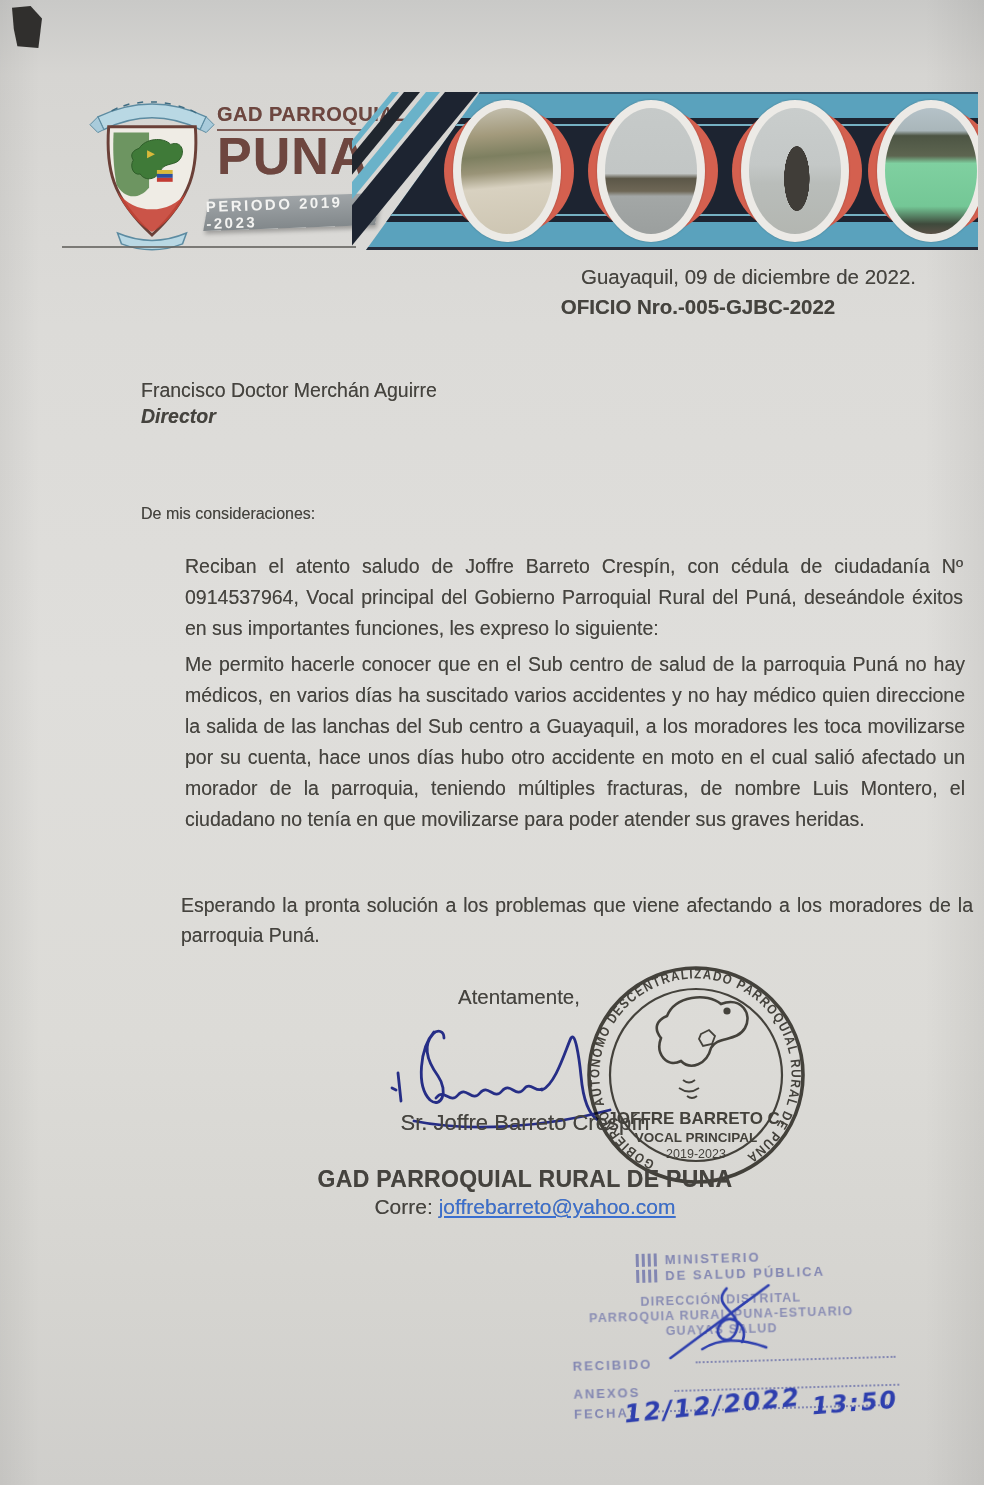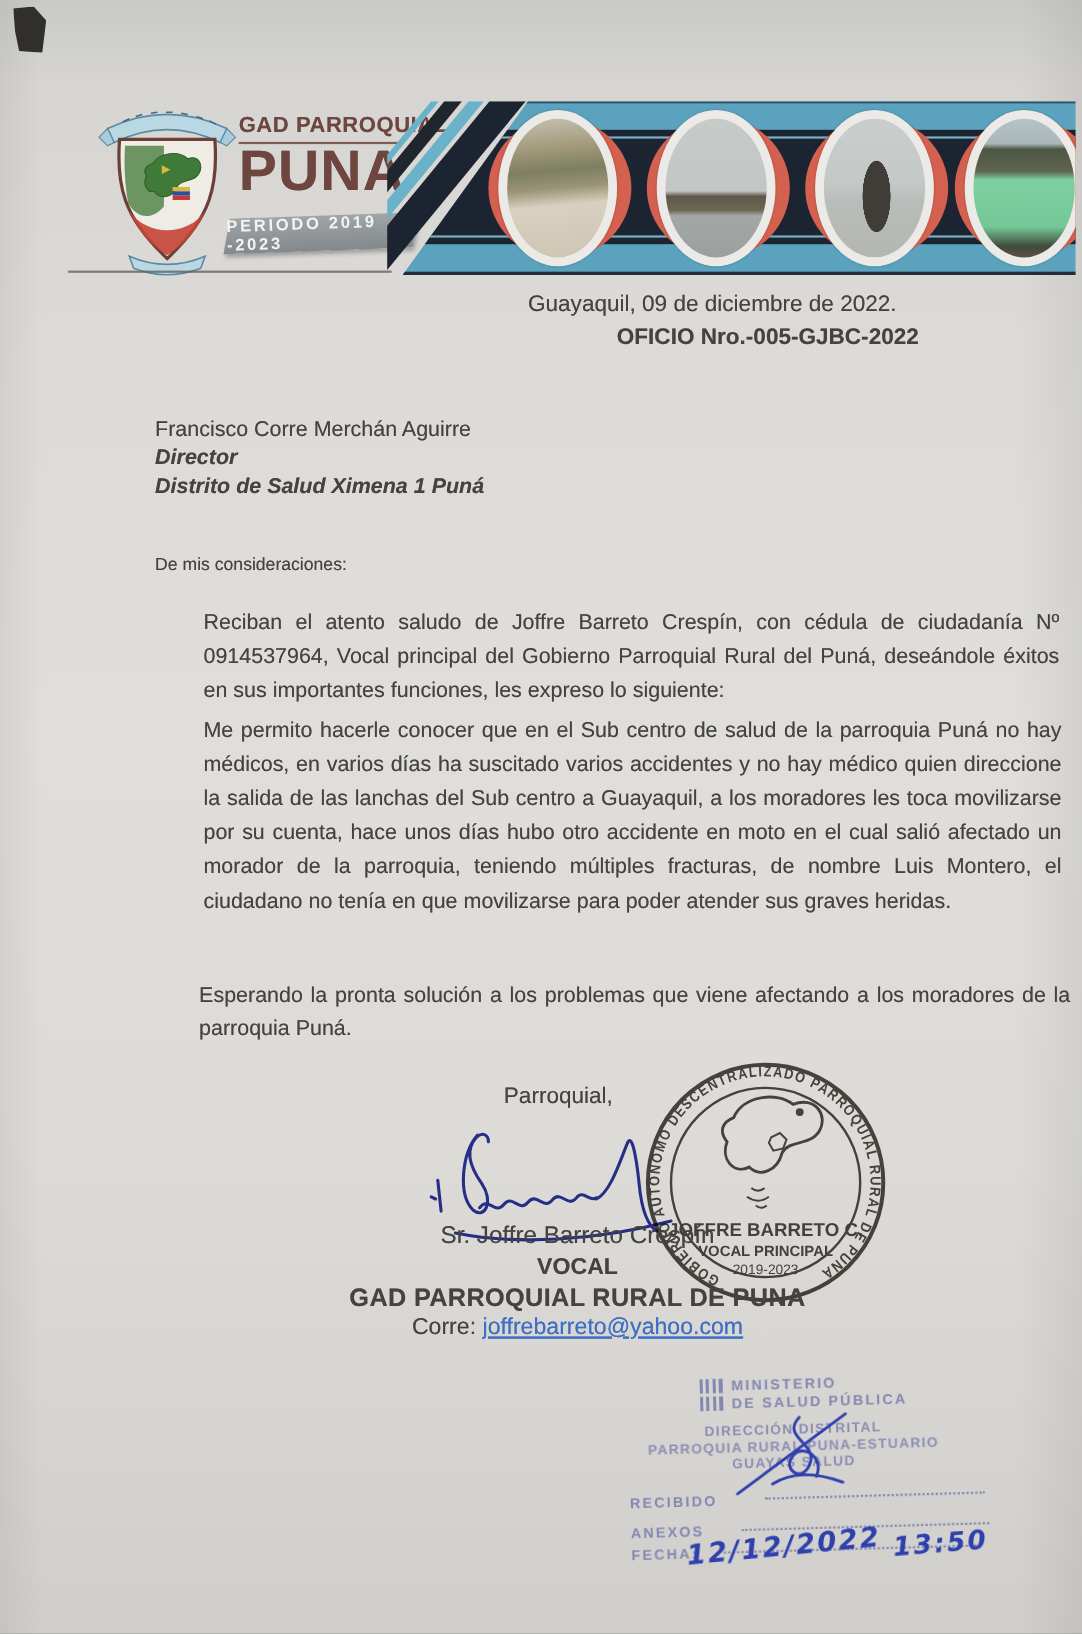--- a/index.html
+++ b/index.html
@@ -45,21 +45,21 @@
   .oval{position:absolute;width:108px;height:142px;border-radius:50%;background:#eceae6;top:8px;
     box-shadow:0 0 2px rgba(0,0,0,.25);display:flex;align-items:center;justify-content:center;}
   .oval .ph{width:92px;height:126px;border-radius:50%;overflow:hidden;}
   .ph1{background:linear-gradient(175deg,#c6c2b2 0%,#a39a7c 22%,#7d7f60 38%,#9a9478 50%,#d8d1c0 62%,#cdc5b2 100%);}
   .ph2{background:linear-gradient(180deg,#c6cac9 0%,#c2c6c5 52%,#5c5748 56%,#6e6756 66%,#a3a7a6 70%,#9b9f9e 100%);}
   .ph3{background:radial-gradient(ellipse 14% 26% at 52% 56%,#403d38 0 98%,transparent 100%),
        linear-gradient(180deg,#c9cdcc 0%,#c4c8c7 45%,#b9bdba 60%,#b3b6b1 100%);}
   .ph4{background:linear-gradient(180deg,#b5c2c8 0%,#a9b6ba 18%,#4d5544 22%,#5d6550 38%,#7fd0a0 44%,#74c796 78%,#3f4a3c 92%,#5a5147 100%);}
 
   
-  .dateline{left:480px;top:265px;width:436px;font-size:20.5px;}
+  .dateline{left:480px;top:265px;width:436px;text-align:right;font-size:20.5px;}
   .oficio{left:480px;top:295px;width:436px;text-align:center;font-size:20.5px;font-weight:bold;}
   .recipient{left:141px;top:377px;font-size:19.5px;line-height:26px;}
   .salutation{left:141px;top:505px;font-size:16px;}
   .para{left:141px;font-size:19.5px;line-height:31px;text-align:justify;margin-left:44px;}
   .p1{top:551px;width:778px;}
   .p2{top:649px;width:780px;}
   .p3{left:137px;top:890px;width:792px;line-height:30px;}
   .atentamente{left:458px;top:985px;font-size:20.5px;}
   .bold{font-weight:bold;font-style:italic;}
 
@@ -150,31 +150,30 @@
     <div class="lstripe" style="left:40px;width:7px;background:#6ab2c9;"></div>
     <div class="lstripe" style="left:52px;width:16px;background:#20262e;"></div>
     <div class="lstripe" style="left:74px;width:14px;background:#6ab2c9;"></div>
     <div class="lstripe" style="left:93px;width:33px;background:#1d2431;"></div>
   </div>
 
   <div class="abs dateline blur">Guayaquil, 09 de diciembre de 2022.</div>
   <div class="abs oficio blur">OFICIO Nro.-005-GJBC-2022</div>
 
   <div class="abs recipient blur">
-    <div>Francisco Corre Merchán Aguirre</div>
+    <div>Francisco Doctor Merchán Aguirre</div>
     <div class="bold">Director</div>
-    <div class="bold">Distrito de Salud Ximena 1 Puná</div>
   </div>
 
   <div class="abs salutation blur">De mis consideraciones:</div>
   <div class="abs para p1 blur">Reciban el atento saludo de Joffre Barreto Crespín, con cédula de ciudadanía Nº 0914537964, Vocal principal del Gobierno Parroquial Rural del Puná, deseándole éxitos en sus importantes funciones, les expreso lo siguiente:</div>
   <div class="abs para p2 blur">Me permito hacerle conocer que en el Sub centro de salud de la parroquia Puná no hay médicos, en varios días ha suscitado varios accidentes y no hay médico quien direccione la salida de las lanchas del Sub centro a Guayaquil, a los moradores les toca movilizarse por su cuenta, hace unos días hubo otro accidente en moto en el cual salió afectado un morador de la parroquia, teniendo múltiples fracturas, de nombre Luis Montero, el ciudadano no tenía en que movilizarse para poder atender sus graves heridas.</div>
   <div class="abs para p3 blur">Esperando la pronta solución a los problemas que viene afectando a los moradores de la parroquia Puná.</div>
 
-  <div class="abs atentamente blur">Parroquial,</div>
+  <div class="abs atentamente blur">Atentamente,</div>
 
   <svg class="abs seal" viewBox="0 0 282 282">
     <defs>
       <path id="ringPath" d="M 99.9 227.5 A 96 96 0 1 1 188.6 223.5"></path>
     </defs>
     <g stroke="#3f3c36" fill="none">
       <circle cx="141" cy="141" r="107" stroke-width="3.6"></circle>
       <circle cx="141" cy="141" r="86" stroke-width="2.2"></circle>
       <path d="M112,82 C120,62 152,58 166,70 C186,62 198,80 190,94 C182,108 162,102 156,114 C152,130 136,137 126,127 C112,134 100,120 106,104 C98,94 102,86 112,82 Z" stroke-width="2.6"></path>
       <path d="M146,100 l8,-4 6,6 -3,8 -9,2 -4,-7 Z" stroke-width="1.8"></path>
@@ -193,21 +192,20 @@
     <g stroke="#2c35a0" stroke-width="2.8" fill="none" stroke-linecap="round">
       <path d="M20,55 l3,28 M14,70 l4,2"></path>
       <path d="M56,14 C42,30 38,68 52,82 C63,91 71,74 60,58 C50,44 44,28 55,16 C60,11 66,13 66,20"></path>
       <path d="M58,80 c8,-11 14,7 22,-3 c8,-10 14,8 22,-2 c8,-10 14,8 22,-2 c8,-10 14,8 22,-2 c6,-8 12,4 18,0"></path>
       <path d="M164,72 C178,66 188,30 193,20 C197,13 201,38 203,58 C205,80 210,96 220,102"></path>
       <path d="M36,103 C90,114 165,110 232,92"></path>
     </g>
   </svg>
 
   <div class="abs signer-name blur">Sr. Joffre Barreto Crespín</div>
-  <div class="abs signer-role blur">VOCAL</div>
   <div class="abs signer-org blur">GAD PARROQUIAL RURAL DE PUNA</div>
   <div class="abs email-row blur">
     <span>Corre:</span>
     <a href="#">joffrebarreto@yahoo.com</a>
   </div>
 
   <div class="abs rstamp">
     <div class="rs-ministry">
       <div><span class="mini-logo"></span><span>MINISTERIO</span></div>
       <div><span class="mini-logo"></span><span>DE SALUD PÚBLICA</span></div>

